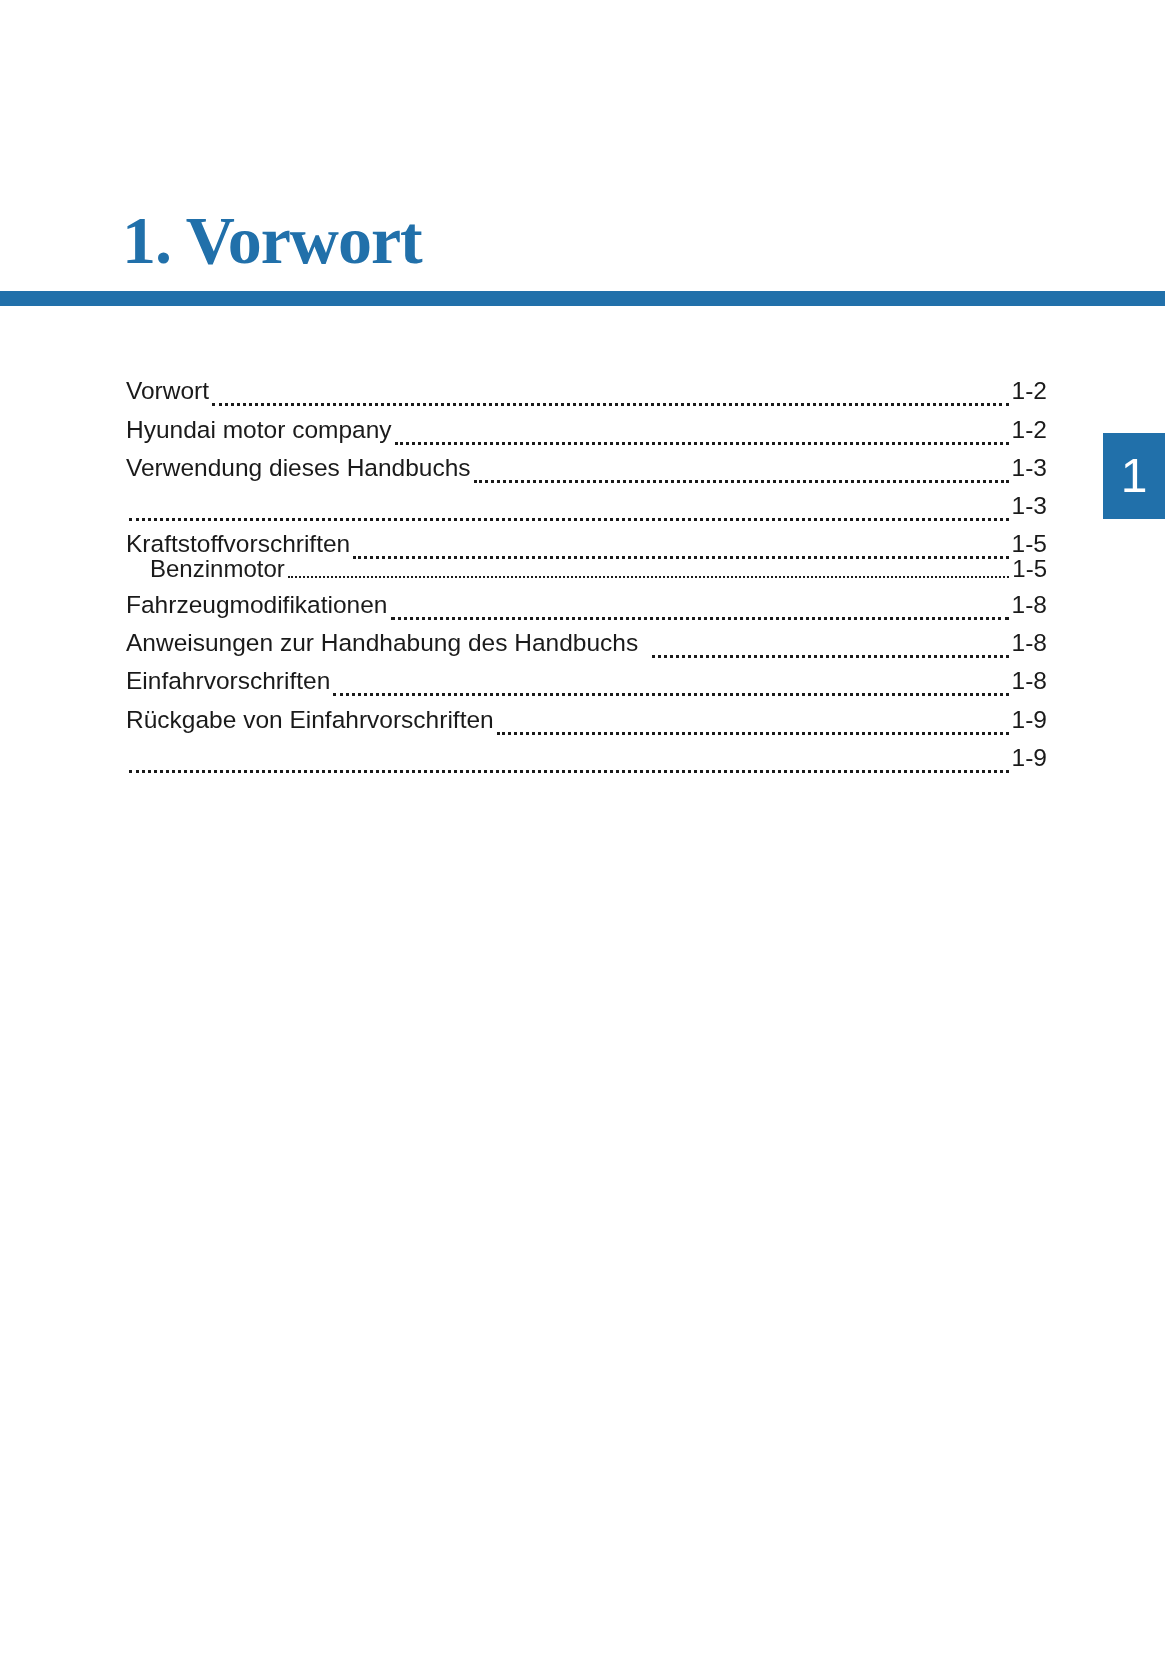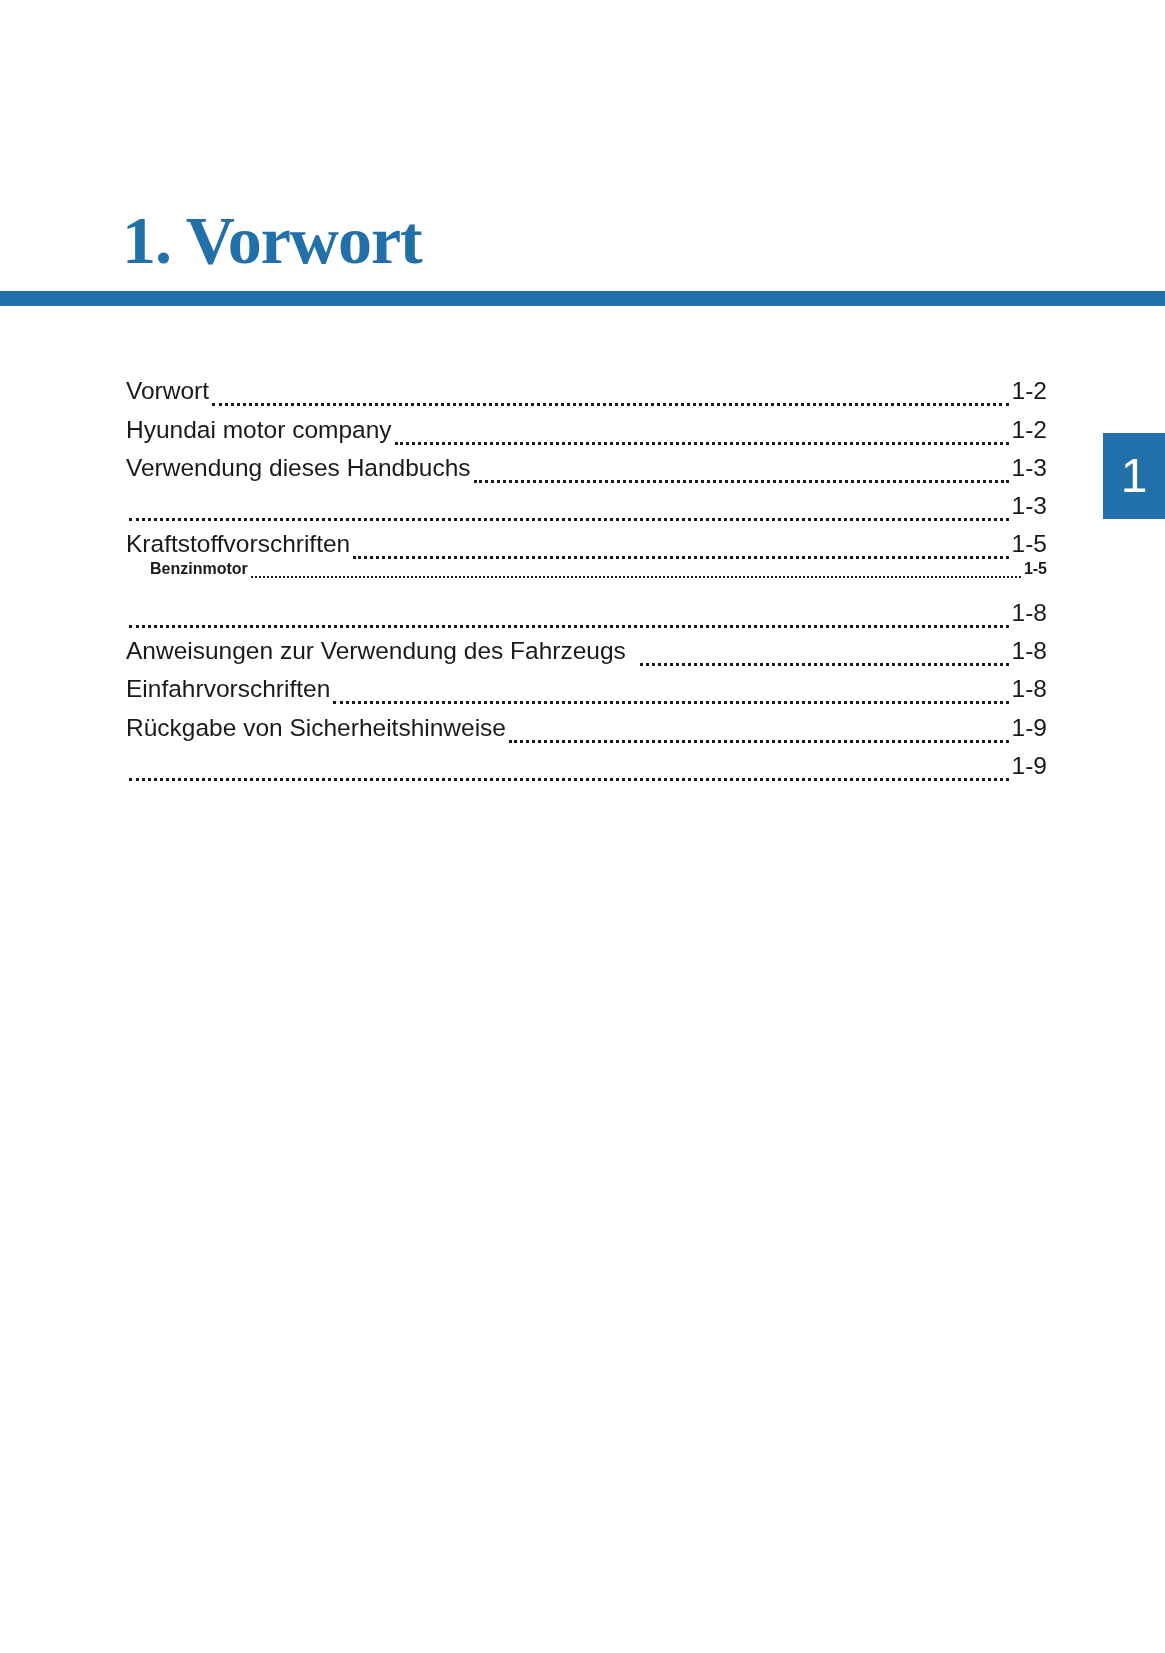--- a/index.html
+++ b/index.html
@@ -23,22 +23,22 @@
       font-size: 48px; line-height: 86px; text-align: center;
     }
     .toc {
       position: absolute; left: 126px; top: 372px; width: 921px;
     }
     .toc-row {
       display: flex; align-items: flex-end; white-space: nowrap;
       font-size: 24.5px; height: 38.3px; line-height: 38px;
     }
     .toc-row.sub {
-      font-size: 16px; height: 28px; line-height: 24px; padding-left: 24px;
-      margin-top: -10px; margin-bottom: 12px; font-weight: bold;
+      font-size: 24px; height: 28px; line-height: 24px; padding-left: 24px;
+      margin-top: -10px; margin-bottom: 4px;
     }
     .toc-label { flex: 0 0 auto; }
     .toc-leader {
       flex: 1 1 auto; overflow: hidden; margin: 0 3px;
       border-bottom: 3px dotted #1a1a1a; height: 0; transform: translateY(-4px);
     }
     .toc-row.sub .toc-leader { border-bottom-width: 2px; transform: translateY(-3px); }
     .toc-page { flex: 0 0 auto; }
   </style>
 </head>
@@ -72,35 +72,36 @@
     <span class="toc-label">Kraftstoffvorschriften</span>
     <span class="toc-leader"></span>
     <span class="toc-page">1-5</span>
   </div>
   <div class="toc-row sub">
     <span class="toc-label">Benzinmotor</span>
     <span class="toc-leader"></span>
     <span class="toc-page">1-5</span>
   </div>
   <div class="toc-row">
+    <span class="toc-label">Fahrzeugmodifikationen</span>
     <span class="toc-leader"></span>
     <span class="toc-page">1-8</span>
   </div>
   <div class="toc-row">
-    <span class="toc-label">Anweisungen zur Verwendung des Fahrzeugs</span>
+    <span class="toc-label">Anweisungen zur Handhabung des Handbuchs</span>
     <span class="toc-leader" style="margin-left:14px"></span>
     <span class="toc-page">1-8</span>
   </div>
   <div class="toc-row">
     <span class="toc-label">Einfahrvorschriften</span>
     <span class="toc-leader"></span>
     <span class="toc-page">1-8</span>
   </div>
   <div class="toc-row">
-    <span class="toc-label">Rückgabe von Sicherheitshinweise</span>
+    <span class="toc-label">Rückgabe von Einfahrvorschriften</span>
     <span class="toc-leader"></span>
     <span class="toc-page">1-9</span>
   </div>
   <div class="toc-row">
     <span class="toc-leader"></span>
     <span class="toc-page">1-9</span>
   </div>
 </div>
 
 </body></html>

